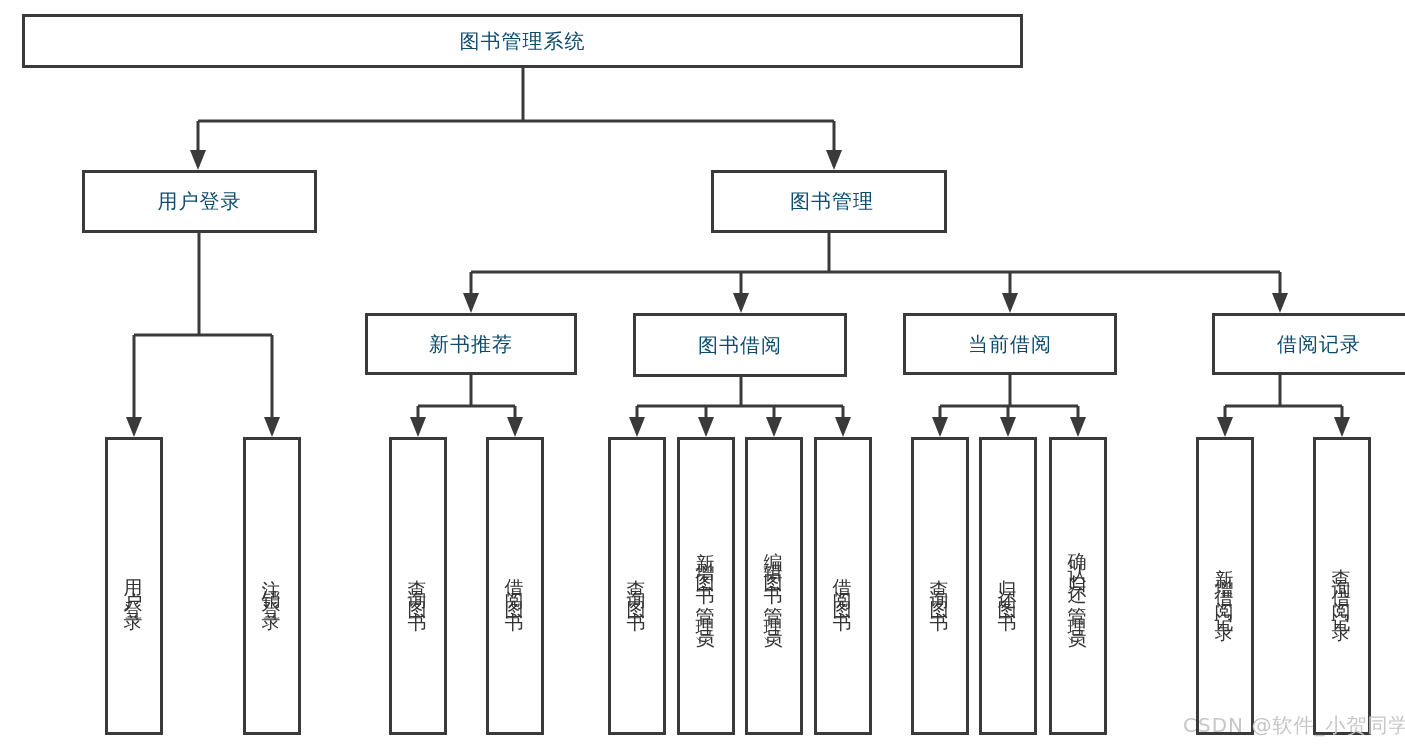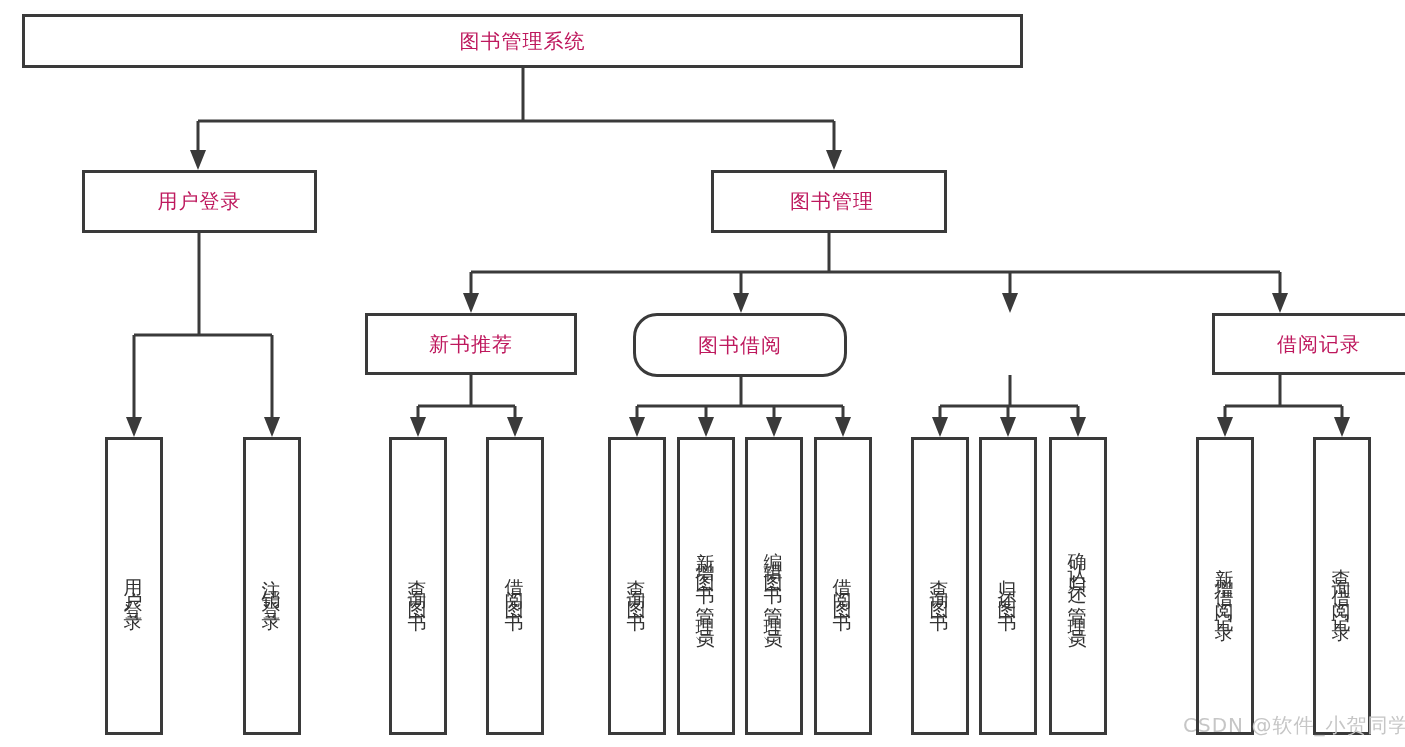--- a/index.html
+++ b/index.html
@@ -19,21 +19,21 @@
     position: absolute;
     left: 0;
     top: 0;
     z-index: 1;
   }
   .box {
     position: absolute;
     box-sizing: border-box;
     border: 3px solid #3a3a3a;
     background: #ffffff;
-    color: #be185d;
+    color: #0c4a6e;
     display: flex;
     align-items: center;
     justify-content: center;
     font-size: 20px;
     letter-spacing: 1px;
     z-index: 2;
     white-space: nowrap;
   }
   .leaf {
     position: absolute;
@@ -108,21 +108,22 @@
       <polygon points="1334,417 1350,417 1342,437"></polygon>
     </g>
   </svg>
 
   <div class="box" style="left:22px; top:14px; width:1001px; height:54px;">图书管理系统</div>
 
   <div class="box" style="left:82px; top:170px; width:235px; height:63px;">用户登录</div>
   <div class="box" style="left:711px; top:170px; width:236px; height:63px;padding-left:6px;">图书管理</div>
 
   <div class="box" style="left:365px; top:313px; width:212px; height:62px;">新书推荐</div>
-  <div class="box" style="left:633px; top:313px; width:214px; height:64px;border-radius:24px;">图书借阅</div>
+  <div class="box" style="left:633px; top:313px; width:214px; height:64px;">图书借阅</div>
+  <div class="box" style="left:903px; top:313px; width:214px; height:62px;">当前借阅</div>
   <div class="box" style="left:1173px; top:313px; width:214px; height:62px;margin-left:39px;">借阅记录</div>
 
   <div class="leaf" style="left:105px;">用户登录</div>
   <div class="leaf" style="left:243px;">注销登录</div>
 
   <div class="leaf" style="left:389px;">查询图书</div>
   <div class="leaf" style="left:486px;">借阅图书</div>
 
   <div class="leaf" style="left:608px;">查询图书</div>
   <div class="leaf" style="left:677px;">新增图书（管理员）</div>

